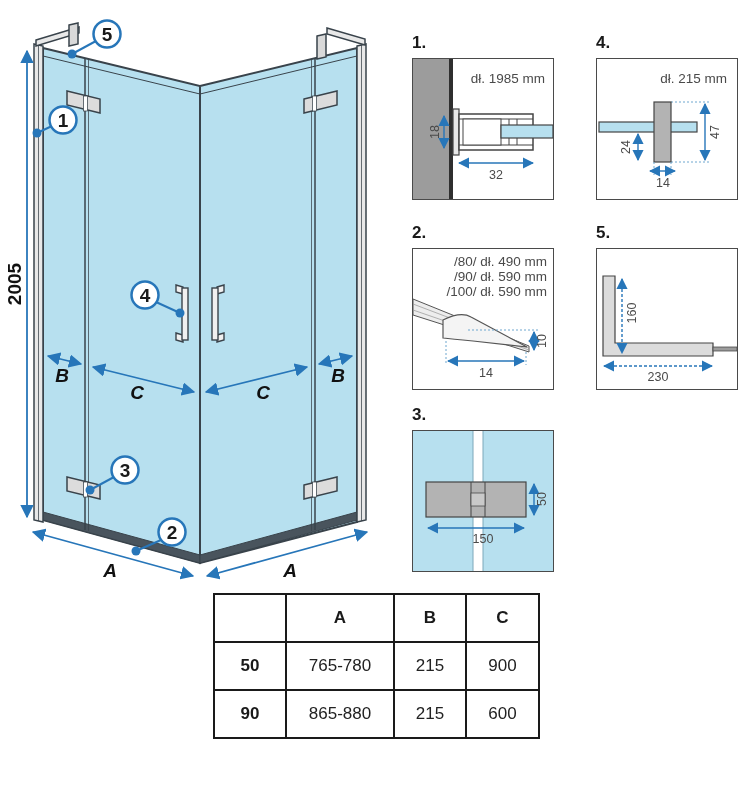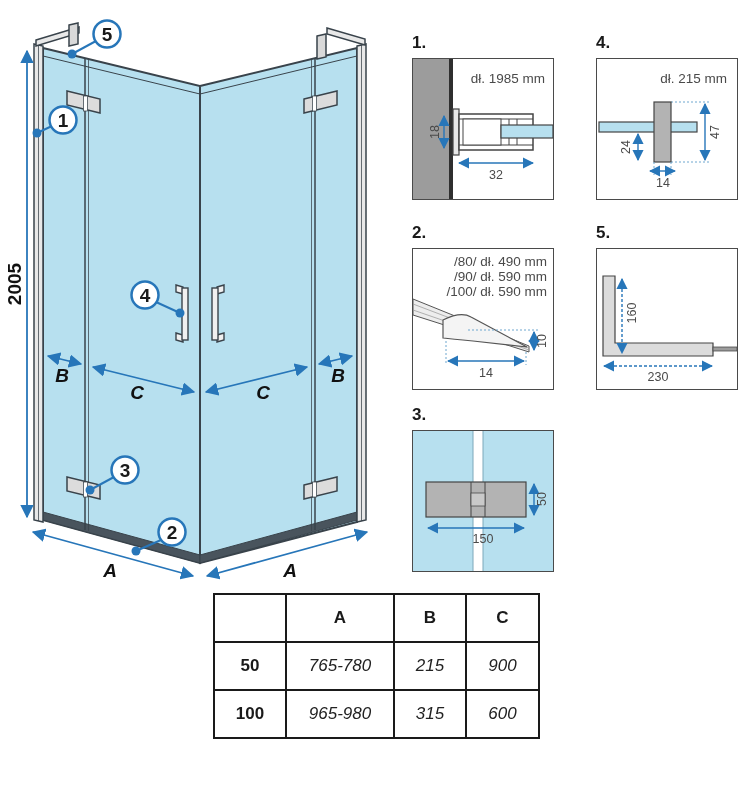--- a/index.html
+++ b/index.html
@@ -12,21 +12,21 @@
   .dim-txt{font-size:12.5px;fill:#4a4a4a;}
   .title-txt{font-size:13.5px;fill:#4a4a4a;}
   .main-dim{font-size:19px;font-weight:bold;fill:#111;}
   .main-dim-i{font-size:19px;font-weight:bold;font-style:italic;fill:#111;}
   .callout-num{font-size:19px;font-weight:bold;fill:#1a1a1a;}
   table.size-table{position:absolute;left:213px;top:593px;border-collapse:collapse;
         table-layout:fixed;}
   table.size-table td,table.size-table th{border:2px solid #1a1a1a;text-align:center;
         vertical-align:middle;height:46px;padding:0;font-size:17px;color:#222;}
   table.size-table th{font-weight:bold;color:#1a1a1a;}
-  table.size-table td{font-weight:normal;font-style:italic;}
+  table.size-table td{font-weight:normal;}
 </style>
 </head>
 <body>
 
 <div class="page">
 
   <svg class="abs" style="left:0;top:0" width="410" height="600" viewBox="0 0 410 600">
     <defs>
       <marker id="arrM" viewBox="0 0 10 10" refX="9" refY="5" markerWidth="7.5" markerHeight="7.5" orient="auto-start-reverse">
         <path d="M0,0 L10,5 L0,10 z" fill="#2776b9"></path>
@@ -294,21 +294,21 @@
       <th>B</th>
       <th>C</th>
     </tr>
     <tr>
       <th>50</th>
       <td>765-780</td>
       <td>215</td>
       <td>900</td>
     </tr>
     <tr>
-      <th>100</th>
-      <td>965-980</td>
-      <td>315</td>
+      <th>90</th>
+      <td>865-880</td>
+      <td>215</td>
       <td>600</td>
     </tr>
   </tbody>
     </table>
 
 </div>
 
 </body></html>

